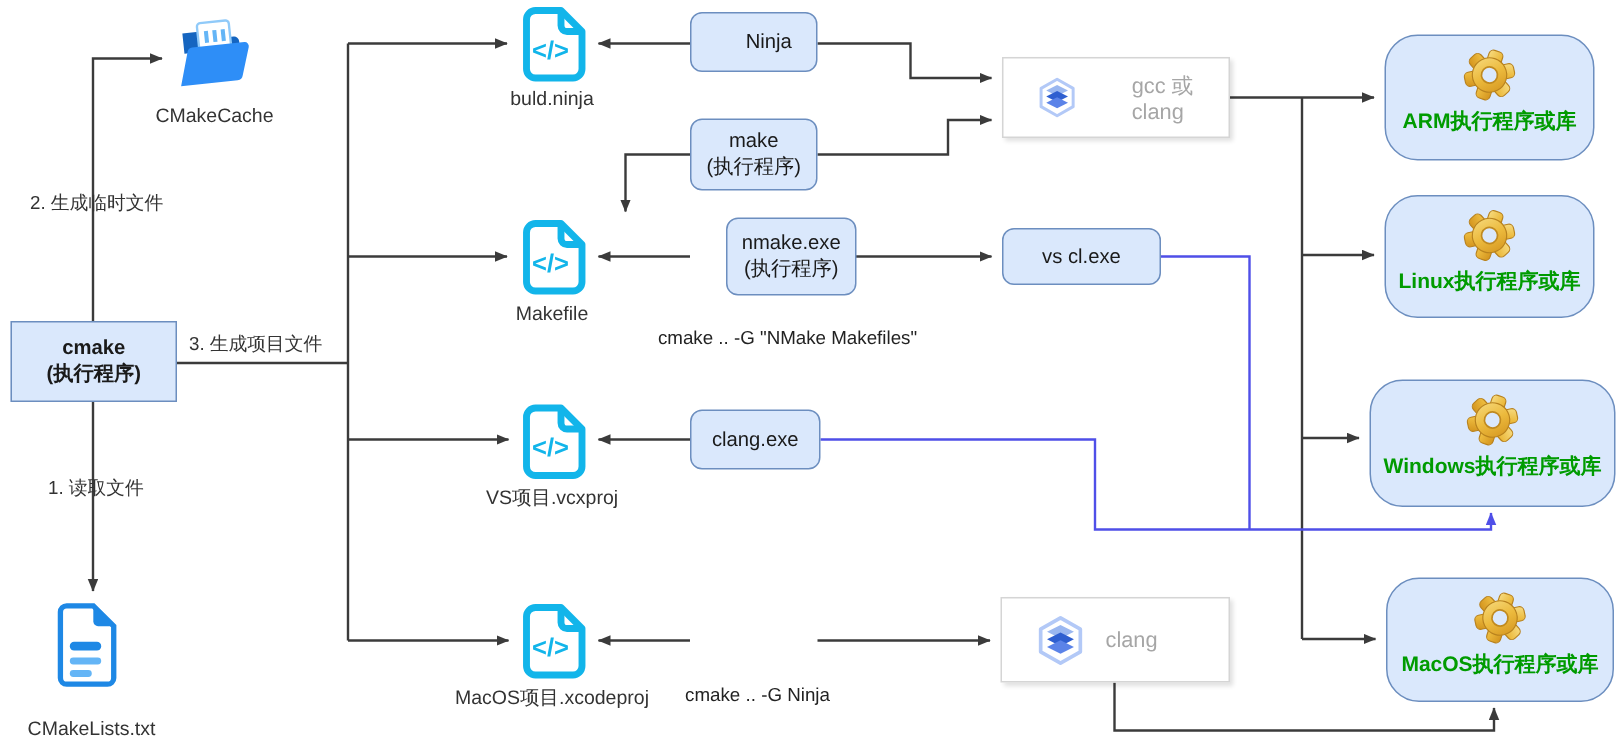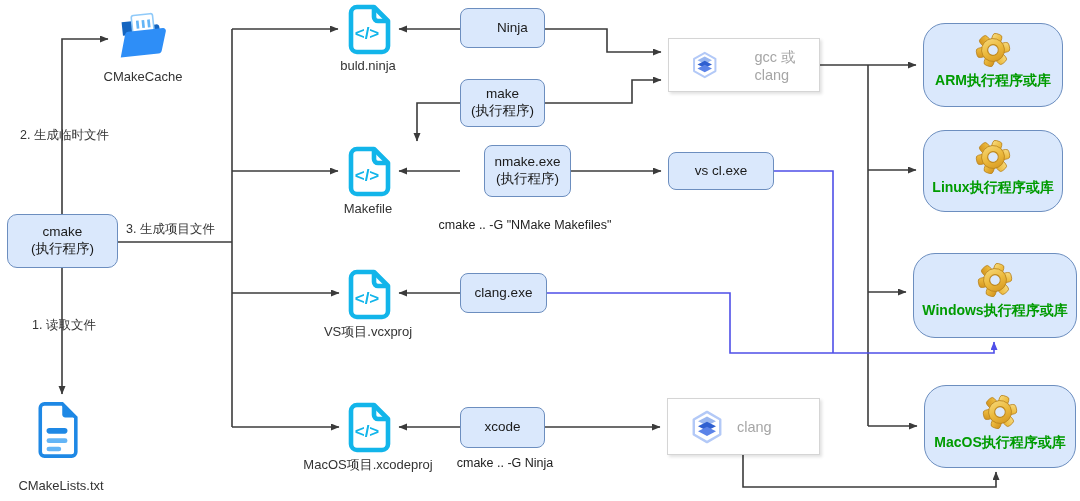--- a/index.html
+++ b/index.html
@@ -97,21 +97,21 @@
   <div class="iconwrap" style="left:114px;top:10px;width:54px;height:50px;">
     <svg width="54" height="50" viewBox="0 0 48 44" style="transform:rotate(-6deg);">
       <path d="M8 9 h11 l4 5 h15 a3 3 0 0 1 3 3 v4 H8 z" fill="#1565c0"></path>
       <rect x="17" y="4" width="19" height="24" rx="2" fill="#ffffff" stroke="#90caf9" stroke-width="1.4"></rect>
       <path d="M22 9 v7 M27 9 v7 M32 9 v7" stroke="#64b5f6" stroke-width="2.4"></path>
       <path d="M4 40 L10 20 a3 3 0 0 1 2.9 -2.1 H44 a2.4 2.4 0 0 1 2.3 3.1 L41 37.4 a3.4 3.4 0 0 1 -3.3 2.6 z" fill="#2e8ef7"></path>
     </svg>
   </div>
   <div class="caption" style="left:94px;top:69px;width:98px;">CMakeCache</div>
 
-  <div class="bluebox" style="left:7px;top:214px;width:111px;height:54px;border-radius:10px;">
+  <div class="bluebox" style="left:7px;top:214px;width:111px;height:54px;border-radius:0;font-weight:bold;">
     <span>cmake</span>
     <span>(执行程序)</span>
   </div>
 
   <div class="flow-label" style="left:20px;top:127px;">2. 生成临时文件</div>
   <div class="flow-label" style="left:126px;top:221px;">3. 生成项目文件</div>
   <div class="flow-label" style="left:32px;top:317px;">1. 读取文件</div>
 
   <div class="iconwrap" style="left:34px;top:399px;width:46px;height:62px;">
     <svg width="46" height="62" viewBox="0 0 44 58">
@@ -167,23 +167,20 @@
     <span>make</span>
     <span>(执行程序)</span>
   </div>
   <div class="bluebox" style="left:484px;top:145px;width:87px;height:52px;">
     <span>nmake.exe</span>
     <span>(执行程序)</span>
   </div>
   <div class="bluebox" style="left:460px;top:273px;width:87px;height:40px;">
     <span>clang.exe</span>
   </div>
-  <div class="bluebox" style="left:460px;top:407px;width:85px;height:41px;">
-    <span>xcode</span>
-  </div>
   <div class="bluebox" style="left:668px;top:152px;width:106px;height:38px;">
     <span>vs cl.exe</span>
   </div>
 
   <div class="cmd-label" style="left:420px;top:218px;width:210px;">cmake .. -G "NMake Makefiles"</div>
   <div class="cmd-label" style="left:440px;top:456px;width:130px;">cmake .. -G Ninja</div>
 
   <div class="whitebox" style="left:668px;top:38px;width:152px;height:54px;gap:36px;">
     <svg width="34" height="34" viewBox="0 0 36 36">
       <path d="M18 2 L32 10 V26 L18 34 L4 26 V10 Z" fill="none" stroke="#b3c9f7" stroke-width="2.6" stroke-linejoin="round"></path>

